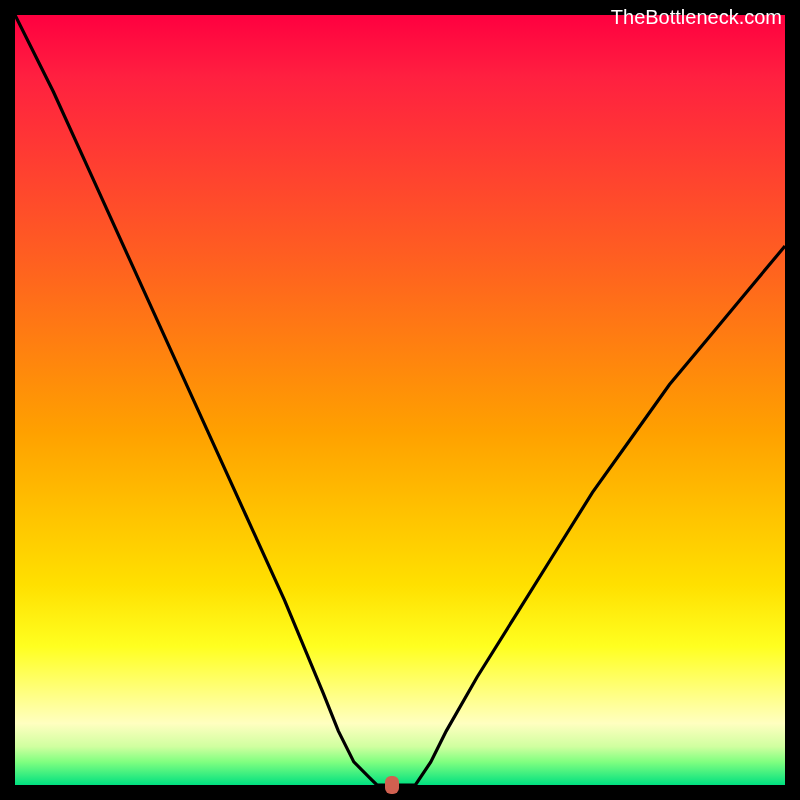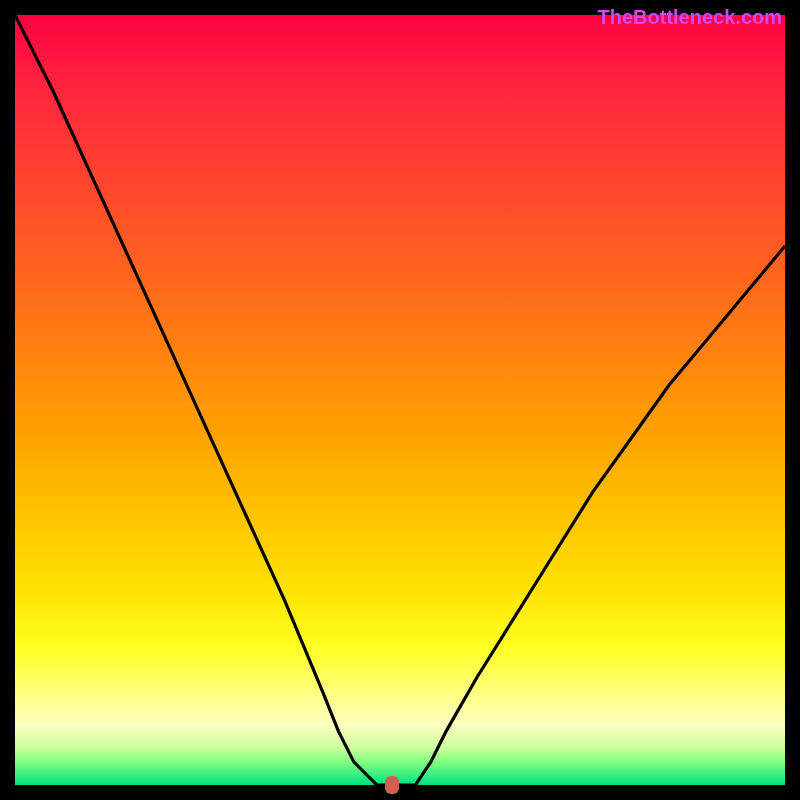--- a/index.html
+++ b/index.html
@@ -8,23 +8,23 @@
     width: 800px;
     height: 800px;
     background: #000;
     position: relative;
     font-family: Arial, sans-serif;
   }
   .watermark {
     position: absolute;
     top: 6px;
     right: 18px;
-    color: #d946ef;
+    color: #ffffff;
     font-size: 20px;
-    font-weight: bold;
+    font-weight: normal;
     z-index: 10;
   }
   .plot {
     position: absolute;
     left: 15px;
     top: 15px;
     width: 770px;
     height: 770px;
     background: linear-gradient(to bottom,
       #ff0040 0%,

